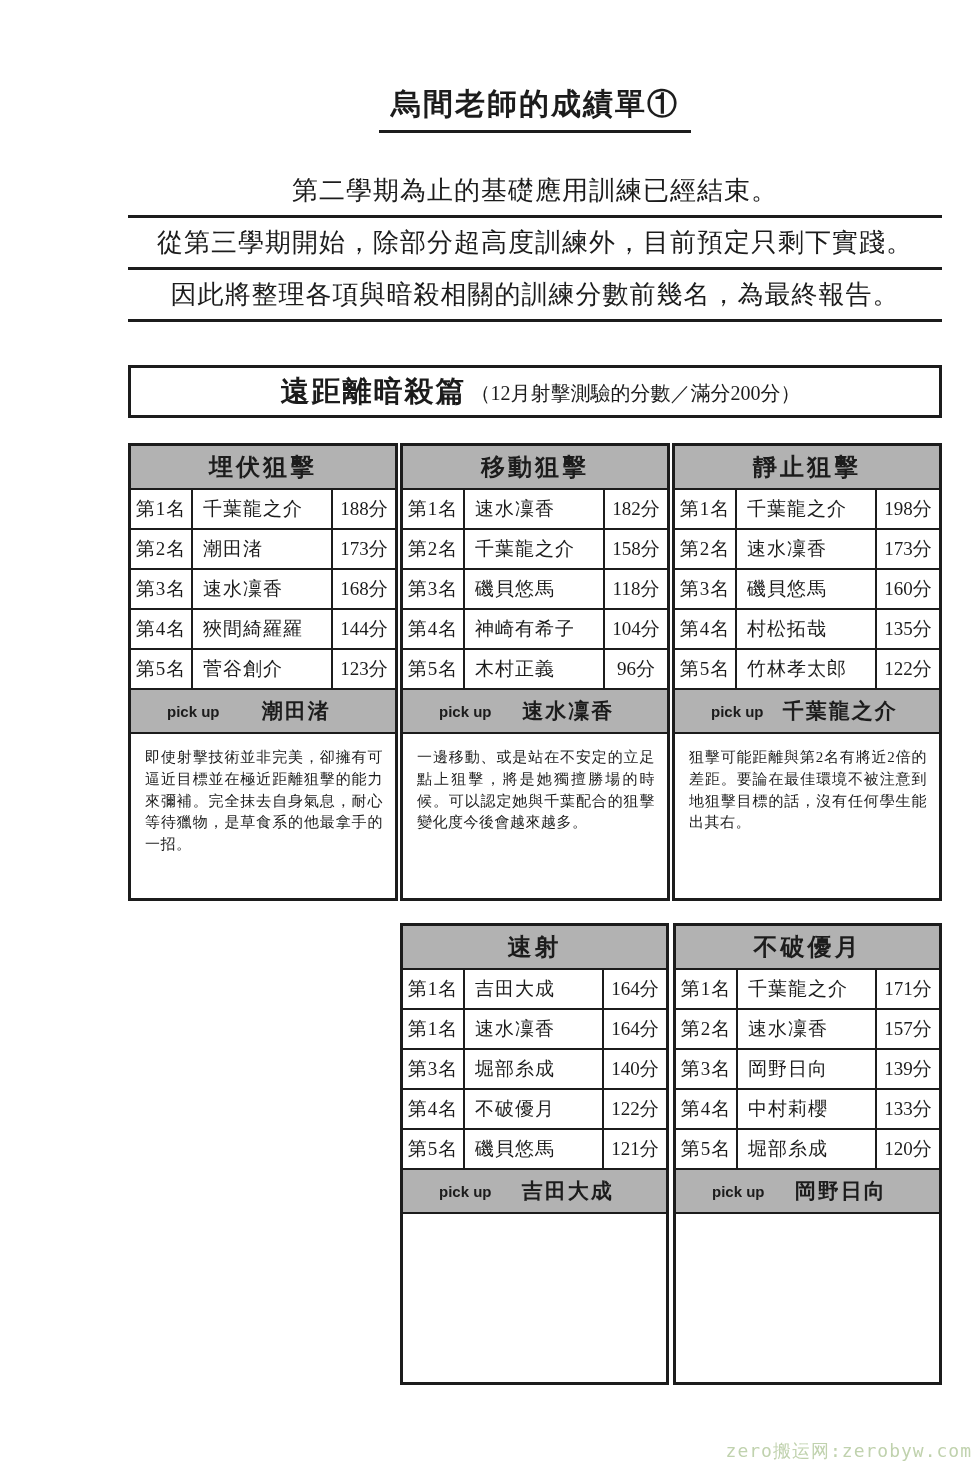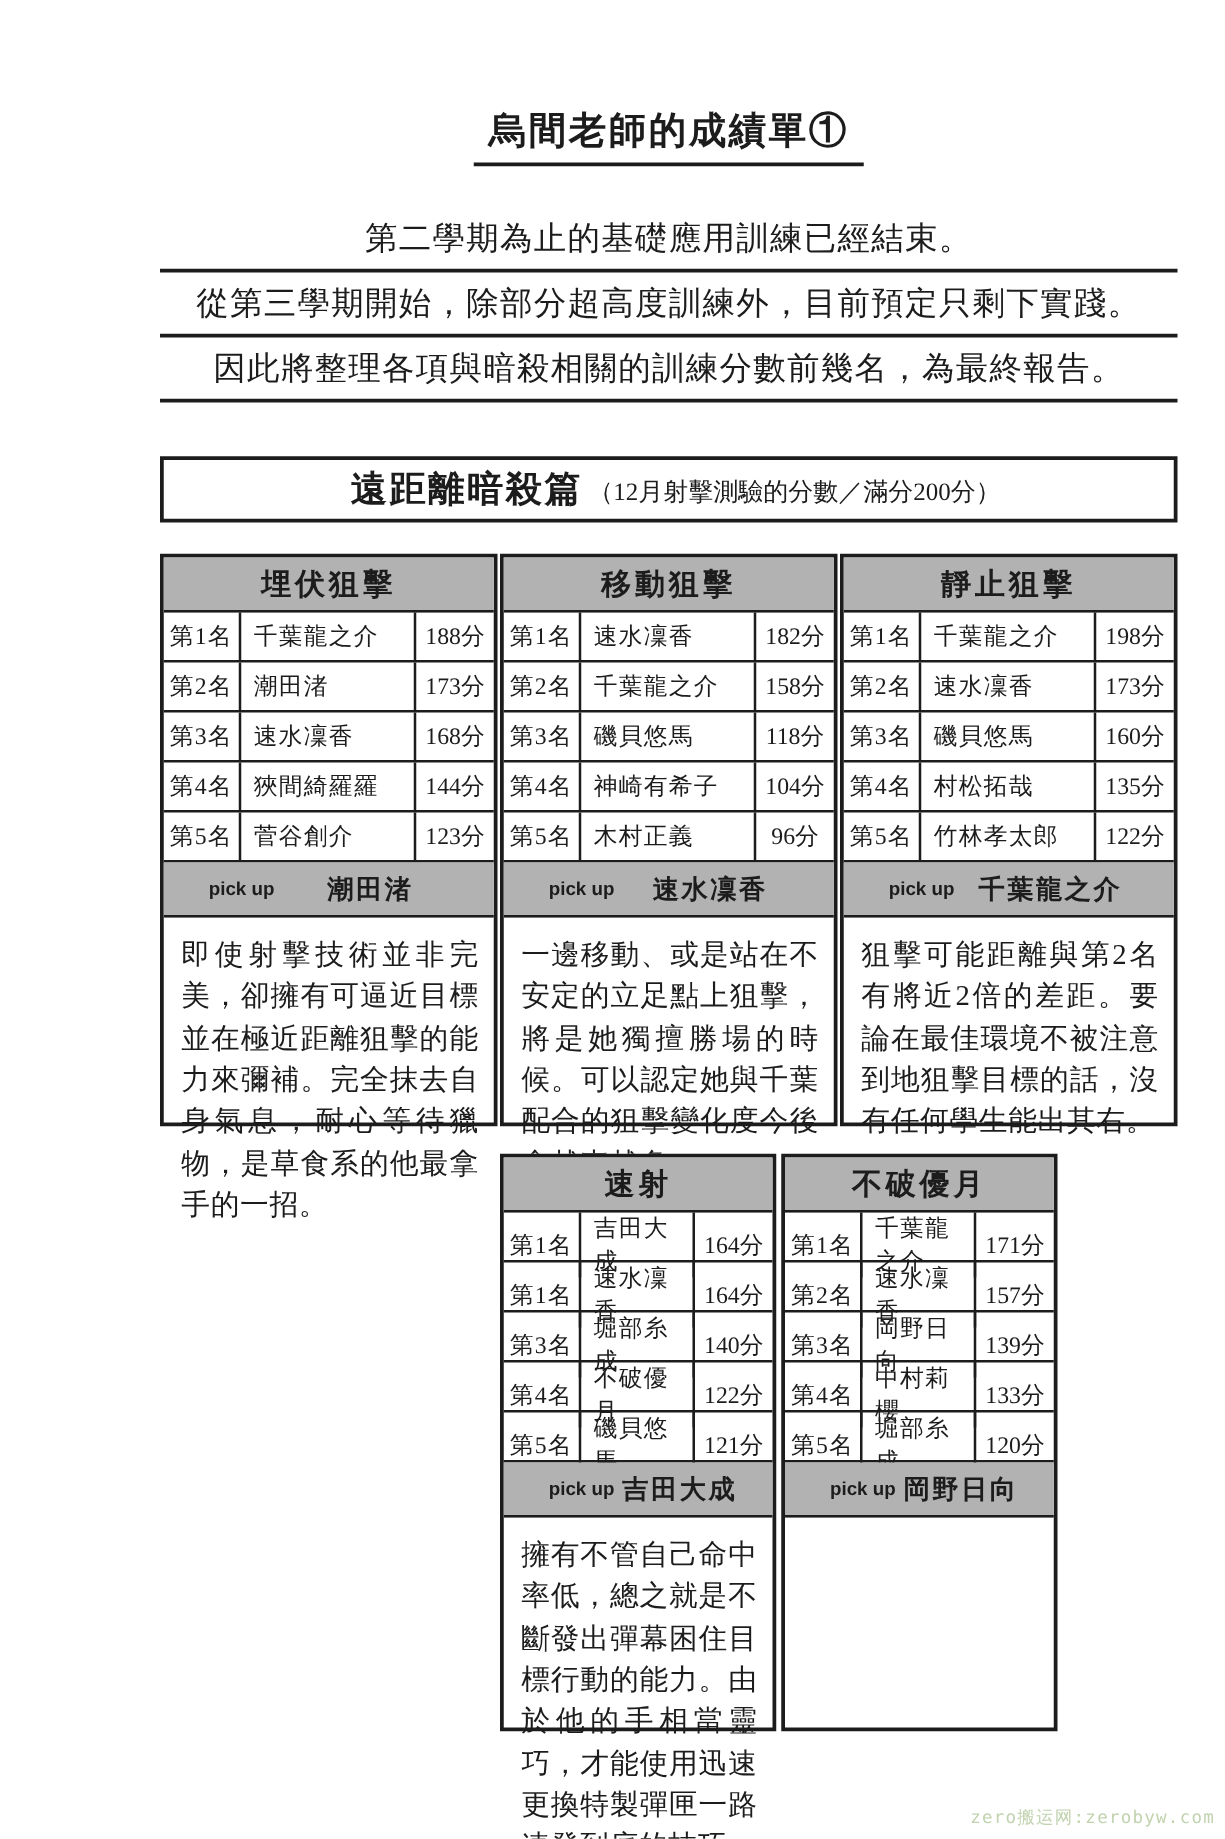--- a/index.html
+++ b/index.html
@@ -32,21 +32,21 @@
   
   .section-header{
     top:365px;height:53px;border:3px solid var(--border);
     display:flex;align-items:center;justify-content:center;gap:4px;
   }
   .section-title{font-family:"Liberation Sans","DejaVu Sans",sans-serif;font-size:29px;font-weight:bold;letter-spacing:2px;}
   .section-subtitle{font-size:20px;letter-spacing:0px;padding-top:4px;}
 
   
   .panels-top{top:443px;height:458px;display:flex;gap:2px;}
-  .panels-bottom{left:400px;width:446px;top:923px;height:462px;display:flex;gap:4px;}
+  .panels-bottom{left:400px;width:542px;top:923px;height:462px;display:flex;gap:4px;}
   .panel{flex:1;border:3px solid var(--border);background:#fff;display:flex;flex-direction:column;}
   .panel-header{
     height:44px;flex:0 0 44px;background:var(--header-gray);border-bottom:2px solid var(--border);
     display:flex;align-items:center;justify-content:center;
     font-family:"Liberation Sans","DejaVu Sans",sans-serif;font-size:24px;font-weight:bold;letter-spacing:3px;
   }
   .rank-row{
     height:40px;flex:0 0 40px;display:grid;grid-template-columns:62px 1fr 64px;
     border-bottom:2px solid var(--border);
   }
@@ -65,27 +65,27 @@
   }
   .pickup-label{
     font-family:"Liberation Sans","DejaVu Sans",sans-serif;font-size:15px;font-weight:bold;
     padding-left:8px;letter-spacing:0px;
   }
   .pickup-name{
     flex:1;text-align:center;padding-right:22px;
     font-family:"Liberation Sans","DejaVu Sans",sans-serif;font-size:21px;font-weight:bold;letter-spacing:2px;
   }
   .pickup-desc{
-    flex:1;padding:13px 12px 0 14px;font-size:23px;line-height:1.45;
+    flex:1;padding:13px 12px 0 14px;font-size:15px;line-height:1.45;
     letter-spacing:0.5px;text-align:justify;
   }
 
   .watermark{
     position:absolute;right:8px;bottom:8px;color:var(--watermark);
-    font-family:"DejaVu Sans Mono","Liberation Mono",monospace;font-size:14px;letter-spacing:1px;
+    font-family:"DejaVu Sans Mono","Liberation Mono",monospace;font-size:18px;letter-spacing:1px;
   }
 </style>
 </head>
 <body>
 
 <div class="page">
 
   <div class="content intro" style="position:absolute;">
     <div class="intro-line">第二學期為止的基礎應用訓練已經結束。</div>
     <div class="intro-line">從第三學期開始，除部分超高度訓練外，目前預定只剩下實踐。</div>
@@ -233,21 +233,20 @@
       </div>
       <div class="rank-row">
         <div class="rank-cell">第5名</div>
         <div class="name-cell">磯貝悠馬</div>
         <div class="score-cell">121分</div>
       </div>
       <div class="pickup-bar">
         <span class="pickup-label">pick up</span>
         <span class="pickup-name">吉田大成</span>
       </div>
-      <div class="pickup-desc">擁有不管自己命中率低，總之就是不斷發出彈幕困住目標行動的能力。由於他的手相當靈巧，才能使用迅速更換特製彈匣一路連發到底的技巧。</div>
     </div>
 
     <div class="panel">
       <div class="panel-header">不破優月</div>
       <div class="rank-row">
         <div class="rank-cell">第1名</div>
         <div class="name-cell">千葉龍之介</div>
         <div class="score-cell">171分</div>
       </div>
       <div class="rank-row">

